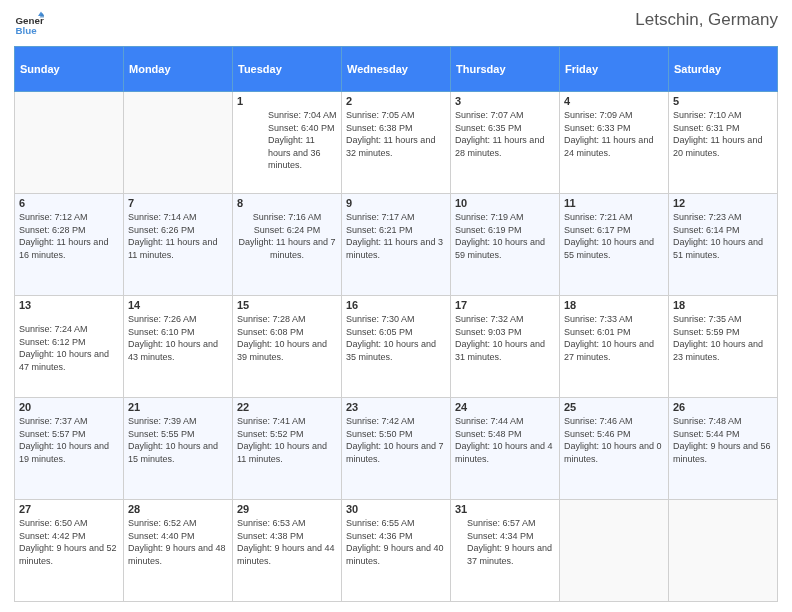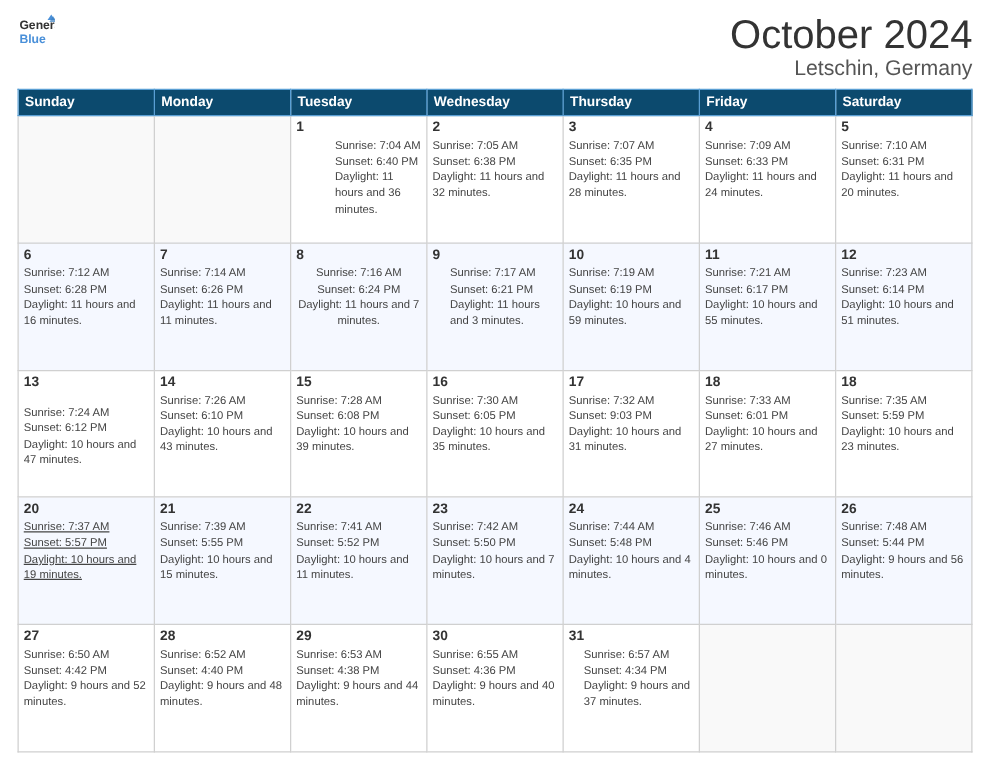--- a/index.html
+++ b/index.html
@@ -46,25 +46,25 @@
       color: #555;
     }
     .calendar {
       flex: 1;
       border: 1px solid #ccc;
       border-collapse: collapse;
       width: 100%;
       table-layout: fixed;
     }
     .calendar th {
-      background: #0c4a6e;
+      background: #3b82f6;
       color: #fff;
       font-size: 11px;
       font-weight: bold;
-      padding: 4px 5px;
+      padding: 16px 5px;
       border: 1px solid #5a9fd4;
       text-align: left;
     }
     .calendar td {
       border: 1px solid #d0d0d0;
       vertical-align: top;
       padding: 3px 4px;
       font-size: 9.5px;
       color: #333;
       height: 88px;
@@ -95,21 +95,20 @@
   <div class="header">
     <div class="logo">
       <svg class="logo-icon" viewBox="0 0 40 40" xmlns="http://www.w3.org/2000/svg">
         <text x="2" y="18" font-size="13" font-weight="bold" fill="#333">General</text>
         <text x="2" y="32" font-size="13" font-weight="bold" fill="#4a90d9">Blue</text>
         <polygon points="32,8 40,8 36,2" fill="#4a90d9"></polygon>
         <polygon points="34,10 42,10 38,4" fill="#3a7fc1" opacity="0.7"></polygon>
       </svg>
     </div>
     <div class="title-block">
-      <div class="month-title">October 2024</div>
       <div class="location">Letschin, Germany</div>
     </div>
   </div>
 
   <table class="calendar">
     <thead>
       <tr>
         <th>Sunday</th>
         <th>Monday</th>
         <th>Tuesday</th>
@@ -168,21 +167,21 @@
 Daylight: 11 hours and 11 minutes.</div>
           </td>
           <td>
             <span class="day-number">8</span>
             <div class="cell-info" style="white-space: pre-line; text-align: center;">Sunrise: 7:16 AM
 Sunset: 6:24 PM
 Daylight: 11 hours and 7 minutes.</div>
           </td>
           <td>
             <span class="day-number">9</span>
-            <div class="cell-info" style="white-space: pre-line; margin-left: 14px;">Sunrise: 7:17 AM
+            <div class="cell-info" style="white-space: pre-line;">Sunrise: 7:17 AM
 Sunset: 6:21 PM
 Daylight: 11 hours and 3 minutes.</div>
           </td>
           <td>
             <span class="day-number">10</span>
             <div class="cell-info" style="white-space: pre-line;">Sunrise: 7:19 AM
 Sunset: 6:19 PM
 Daylight: 10 hours and 59 minutes.</div>
           </td>
           <td>
@@ -238,21 +237,21 @@
           <td>
             <span class="day-number">18</span>
             <div class="cell-info" style="white-space: pre-line;">Sunrise: 7:35 AM
 Sunset: 5:59 PM
 Daylight: 10 hours and 23 minutes.</div>
           </td>
         </tr>
         <tr>
           <td>
             <span class="day-number">20</span>
-            <div class="cell-info" style="white-space: pre-line; text-decoration: underline;">Sunrise: 7:37 AM
+            <div class="cell-info" style="white-space: pre-line;">Sunrise: 7:37 AM
 Sunset: 5:57 PM
 Daylight: 10 hours and 19 minutes.</div>
           </td>
           <td>
             <span class="day-number">21</span>
             <div class="cell-info" style="white-space: pre-line;">Sunrise: 7:39 AM
 Sunset: 5:55 PM
 Daylight: 10 hours and 15 minutes.</div>
           </td>
           <td>

